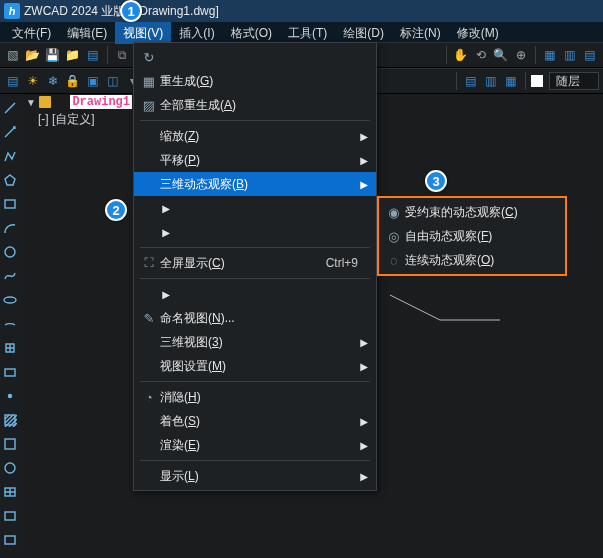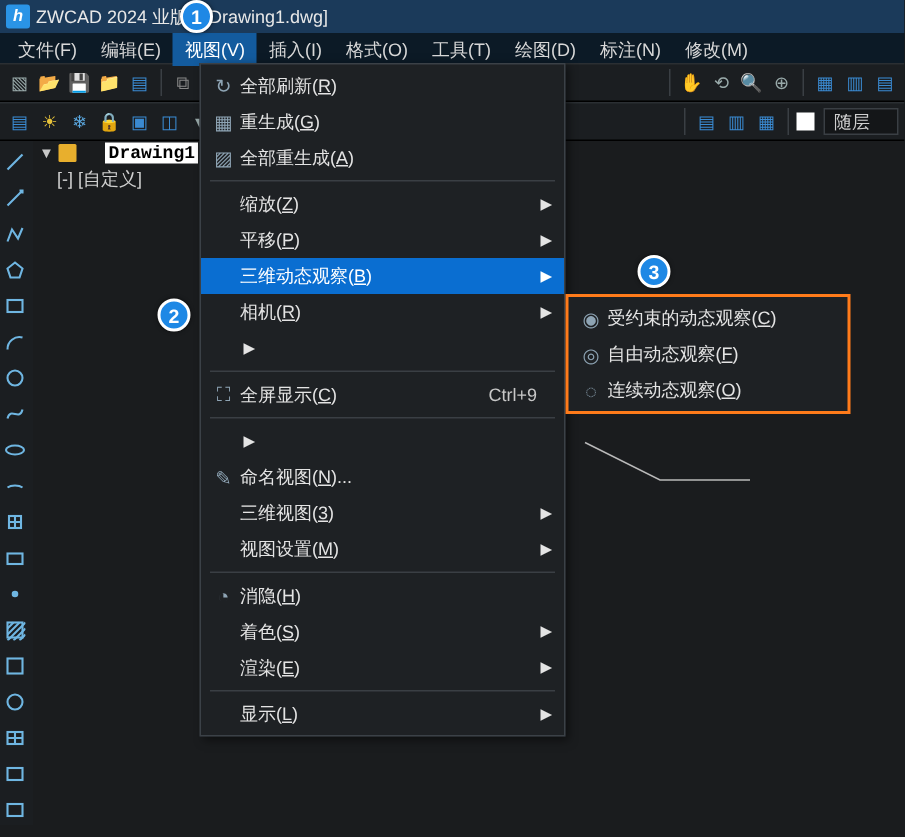--- a/index.html
+++ b/index.html
@@ -88,21 +88,21 @@
   
   .treepanel {
     position:absolute;
     left:24px; top:94px;
     width:110px;
     color:#d0d0d0;
   }
   .tree-row{display:flex;align-items:center;gap:3px;padding:1px 2px;}
   .tri{color:#c8c8c8;font-size:10px;}
   .dwg-icon{width:14px;height:12px;background:#e8af2d;border-radius:1px;display:inline-block;}
-  .tree-name{background:#fff;color:#000000;padding:0 2px;font-family:"Courier New",monospace;font-weight:bold;margin-left:16px;}
+  .tree-name{background:#fff;color:#ec4899;padding:0 2px;font-family:"Courier New",monospace;font-weight:bold;margin-left:16px;}
   
   .menu-dropdown {
     position:absolute;
     left:133px; top:42px;
     width:244px;
     background:#1e2124;
     border:1px solid #3b4147;
     box-shadow:2px 2px 6px rgba(0,0,0,.5);
     z-index:10;
     padding:2px 0;
@@ -314,21 +314,20 @@
     <span class="tree-name">Drawing1</span>
   </div>
   <div class="tree-row" style="padding-left:14px;">
     <span>[-] [自定义]</span>
   </div>
 </div>
 
 <div class="menu-dropdown" id="viewmenu">
     <div class="menu-item">
       <span class="mi-icon">↻</span>
-      <span class="mi-label">全部刷新(<u>R</u>)</span>
       <span class="mi-arrow"></span>
     </div>
     <div class="menu-item">
       <span class="mi-icon">▦</span>
       <span class="mi-label">重生成(<u>G</u>)</span>
       <span class="mi-arrow"></span>
     </div>
     <div class="menu-item">
       <span class="mi-icon">▨</span>
       <span class="mi-label">全部重生成(<u>A</u>)</span>
@@ -345,21 +344,20 @@
       <span class="mi-label">平移(<u>P</u>)</span>
       <span class="mi-arrow">▶</span>
     </div>
     <div class="menu-item highlight">
       <span class="mi-icon"></span>
       <span class="mi-label">三维动态观察(<u>B</u>)</span>
       <span class="mi-arrow">▶</span>
     </div>
     <div class="menu-item">
       <span class="mi-icon"></span>
-      <span class="mi-label">相机(<u>R</u>)</span>
       <span class="mi-arrow">▶</span>
     </div>
     <div class="menu-item">
       <span class="mi-icon"></span>
       <span class="mi-arrow">▶</span>
     </div>
     <div class="menu-sep"></div>
     <div class="menu-item">
       <span class="mi-icon">⛶</span>
       <span class="mi-label">全屏显示(<u>C</u>)</span>

